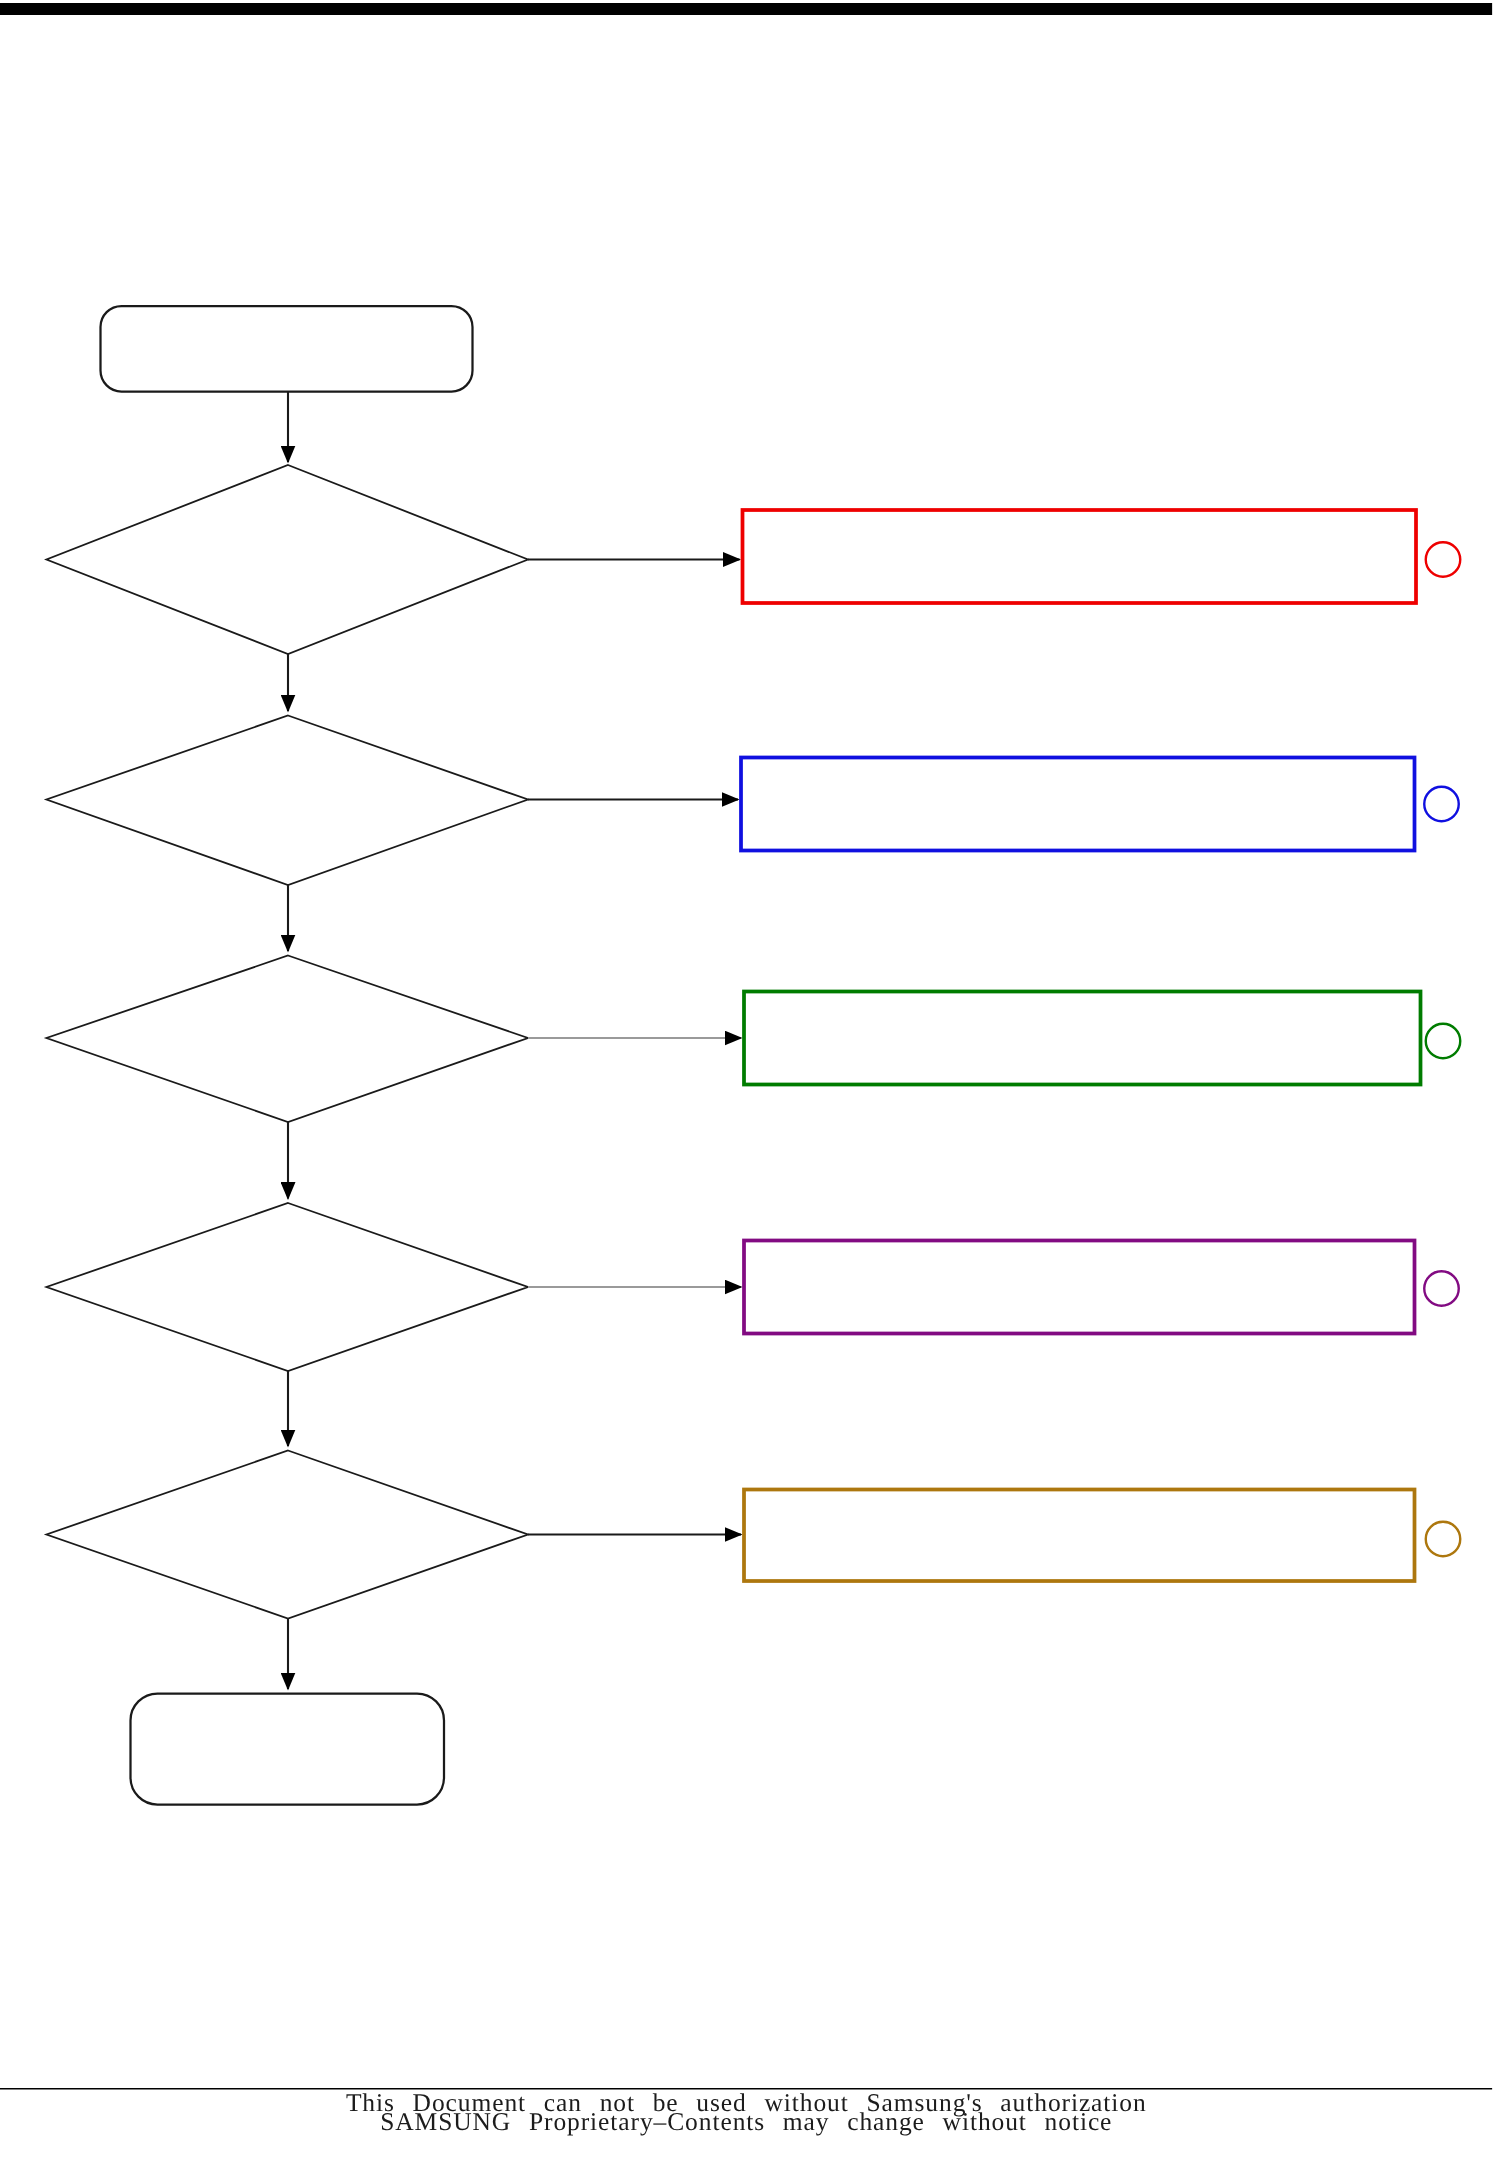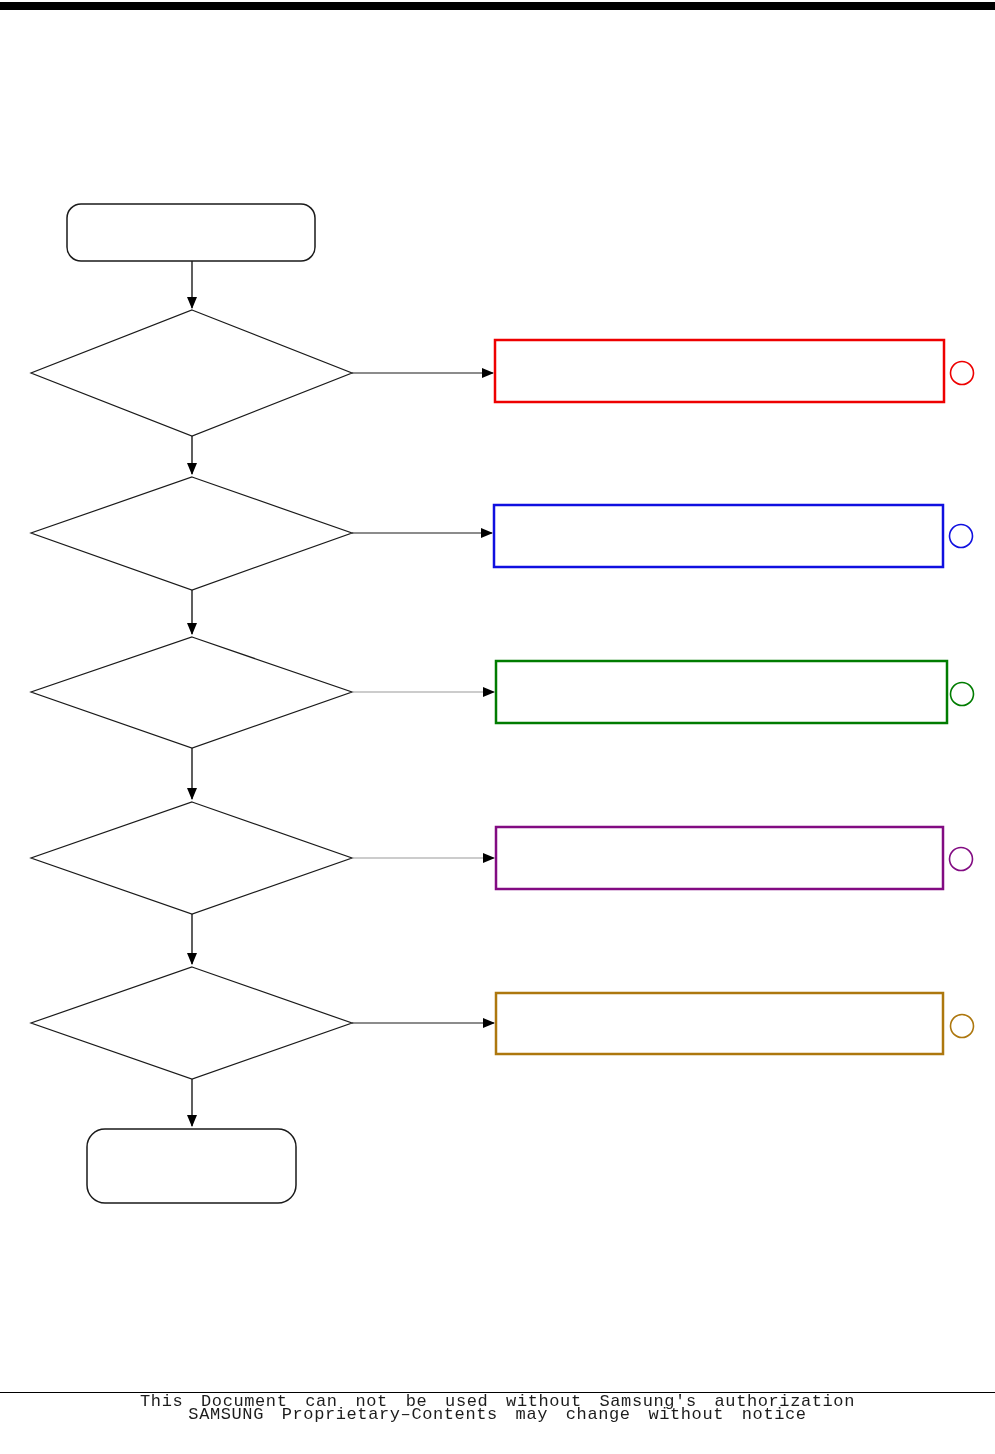--- a/index.html
+++ b/index.html
@@ -2,21 +2,21 @@
 <html><head>
 <meta charset="utf-8">
 <style>
   html, body { margin: 0; padding: 0; background: #ffffff; }
   .page {
     position: relative;
     width: 995px;
     height: 1454px;
     background: #ffffff;
     overflow: hidden;
-    font-family: Liberation Mono, monospace;
+    font-family: Liberation Serif, serif;
   }
   .topbar {
     position: absolute;
     left: 0; top: 2px;
     width: 100%; height: 8px;
     background: #000000;
   }
   .flow-svg {
     position: absolute;
     left: 0; top: 0;

